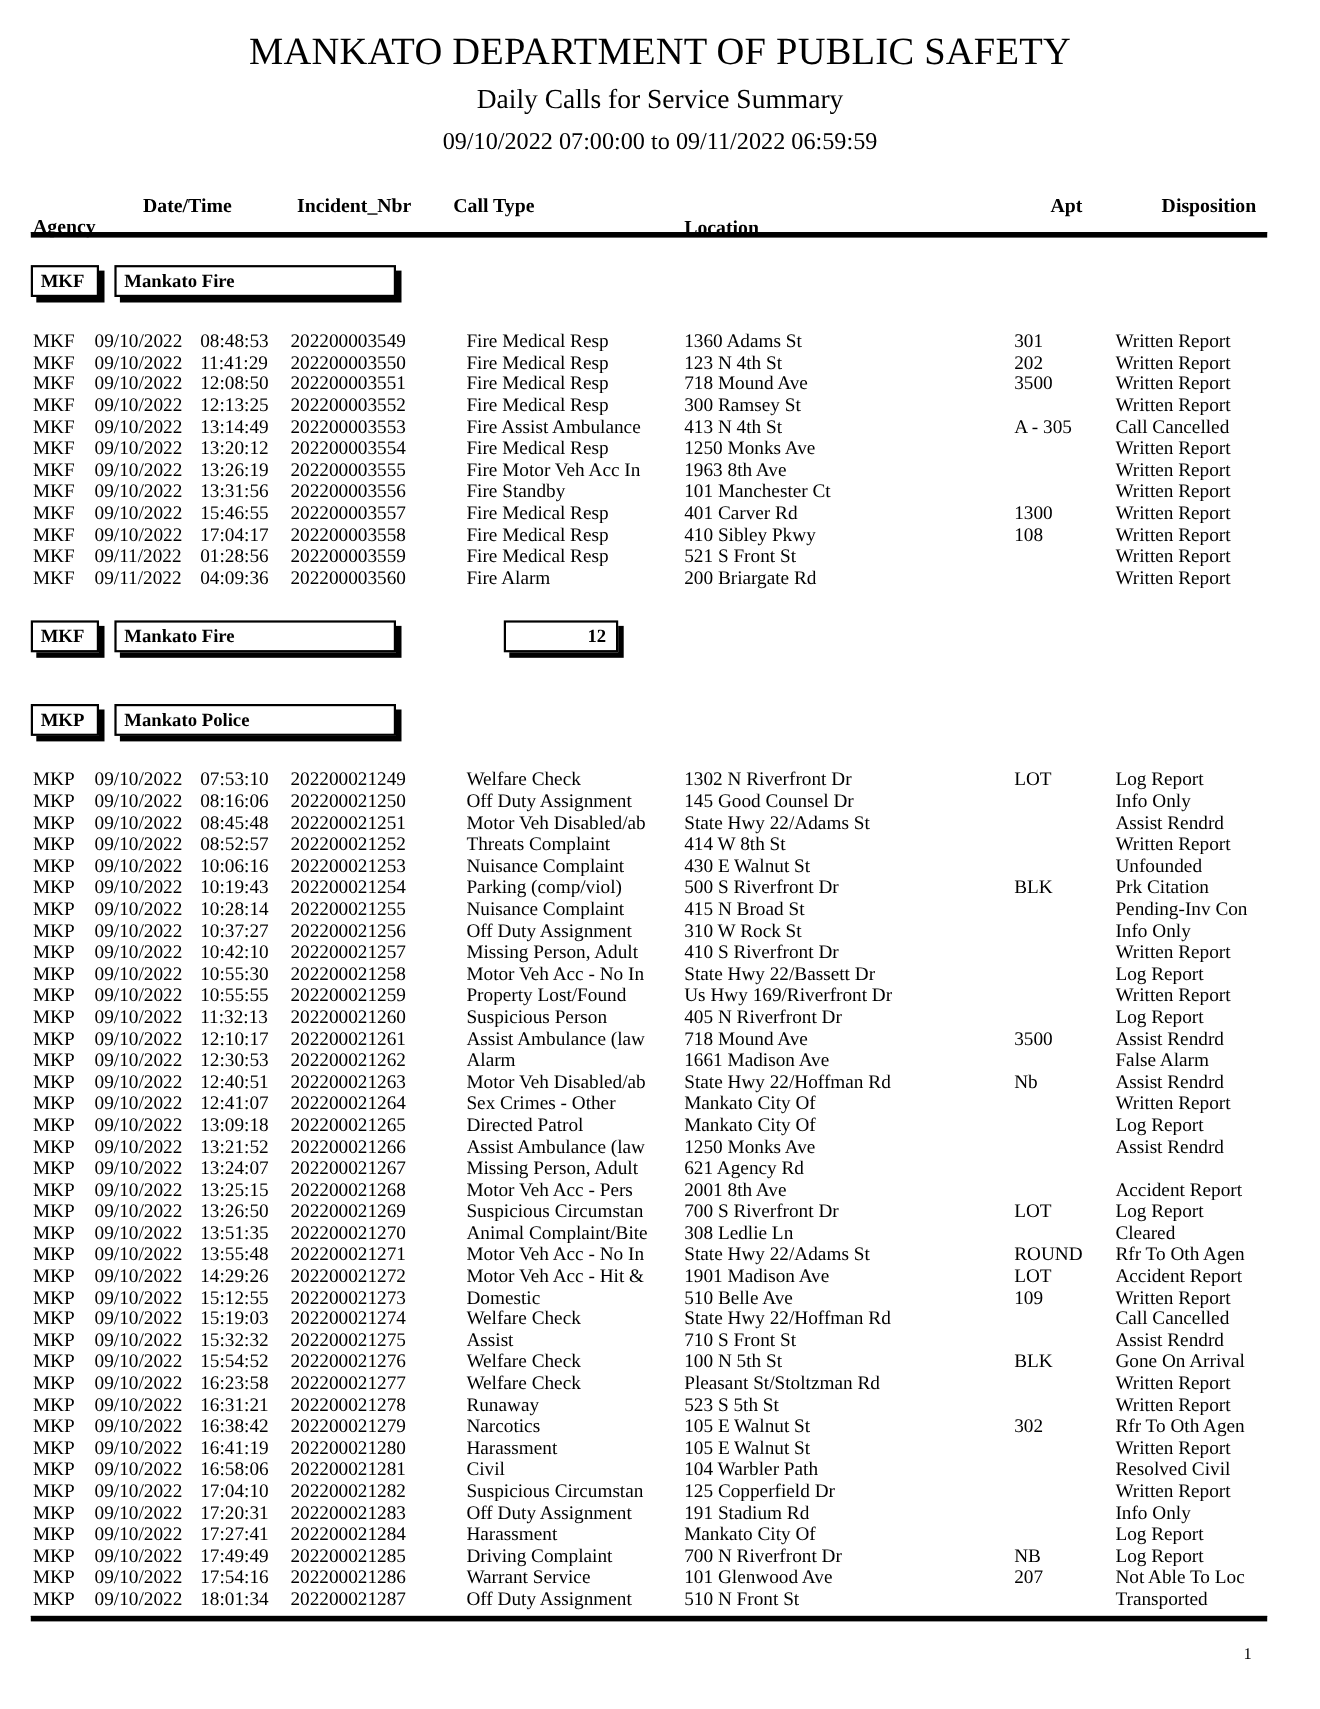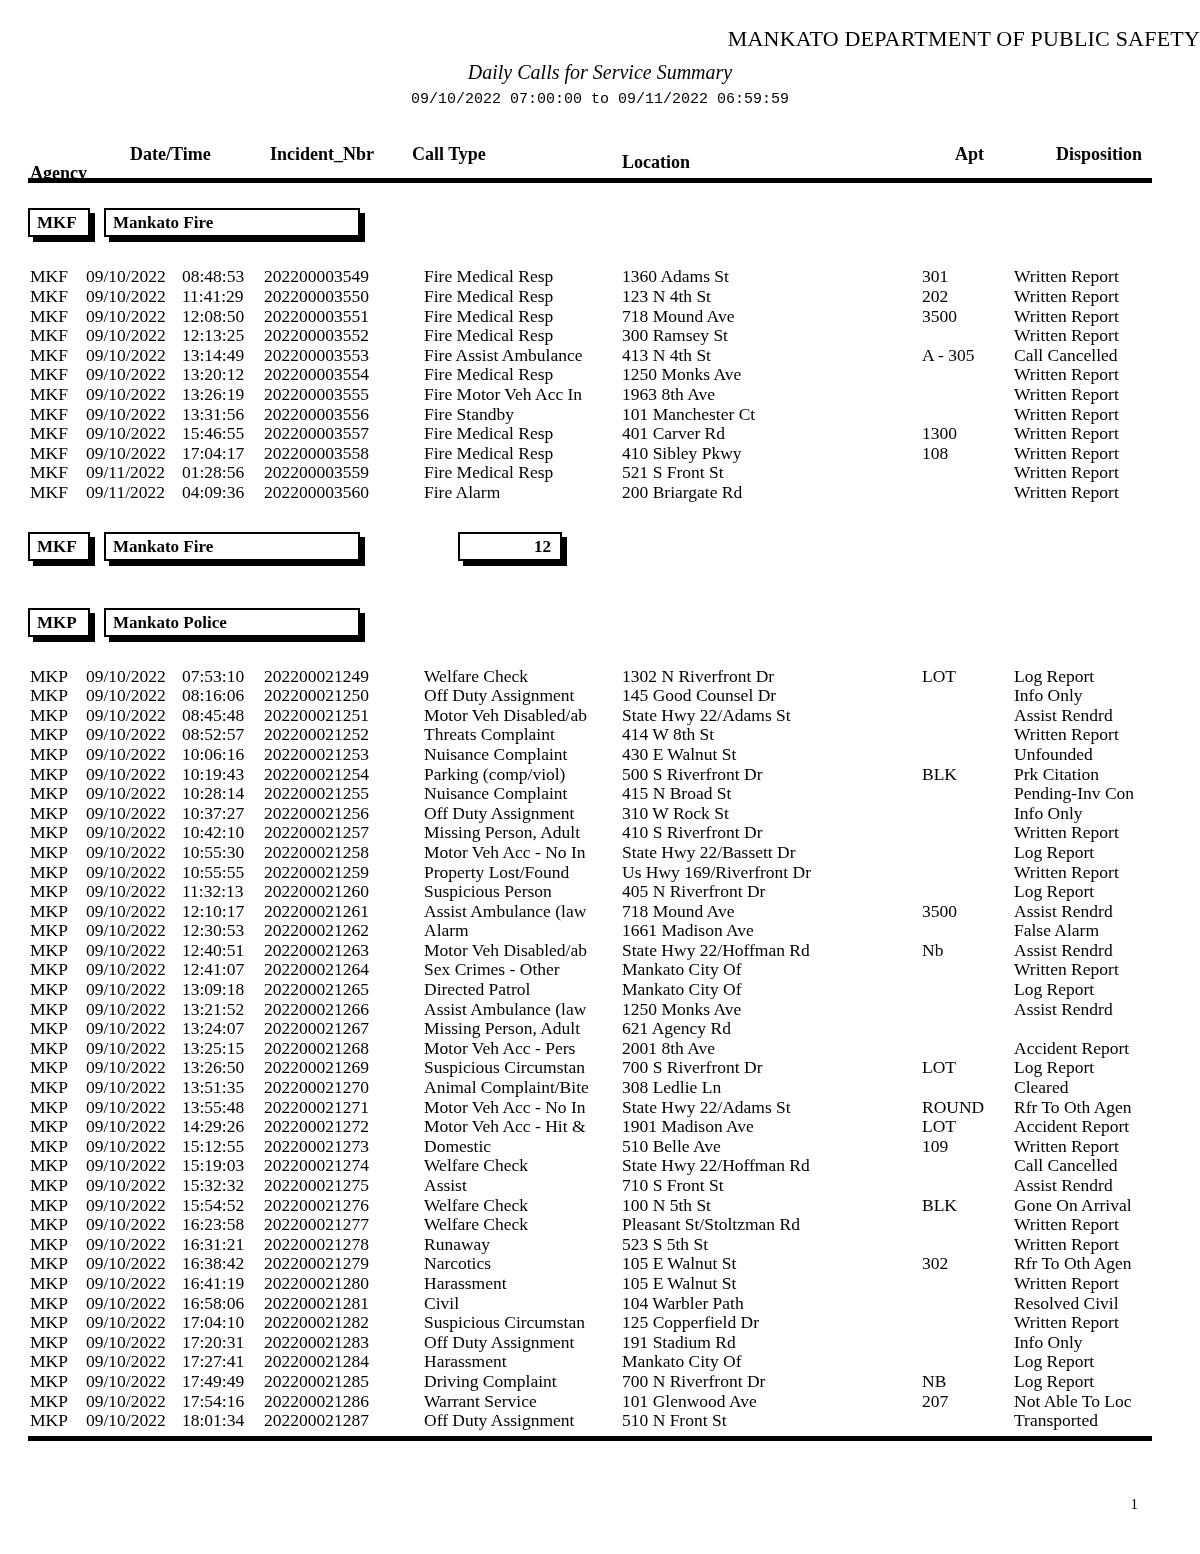--- a/index.html
+++ b/index.html
@@ -16,36 +16,33 @@
     position: relative;
     overflow: hidden;
   }
 
   
   .title-block {
     text-align: center;
     padding-top: 26px;
   }
   .title-main {
-    font-size: 22px;
+    font-size: 35px;
     letter-spacing: 0.2px;
     line-height: 1.18;
-    text-align: right;
   }
   .title-sub {
-    font-size: 20px;
+    font-size: 25px;
     line-height: 1.4;
     padding-top: 6px;
-    font-style: italic;
   }
   .title-range {
-    font-size: 15px;
+    font-size: 22px;
     line-height: 1.5;
     padding-top: 3px;
-    font-family: Liberation Mono, monospace;
   }
 
   
   .header-zone {
     position: relative;
     height: 46px;
     margin-top: 27px;
   }
   .col-head {
     position: absolute;
@@ -149,21 +146,21 @@
   <div class="title-main">MANKATO DEPARTMENT OF PUBLIC SAFETY</div>
   <div class="title-sub">Daily Calls for Service Summary</div>
   <div class="title-range">09/10/2022  07:00:00 to  09/11/2022  06:59:59</div>
 </div>
 
 <div class="header-zone">
   <div class="col-head" style="left:30px;margin-top:19px;">Agency</div>
   <div class="col-head" style="left:130px;">Date/Time</div>
   <div class="col-head" style="left:270px;text-align:center;">Incident_Nbr</div>
   <div class="col-head" style="left:412px;">Call Type</div>
-  <div class="col-head loc" style="left:622px;">Location</div>
+  <div class="col-head loc" style="left:622px;margin-top:12px;">Location</div>
   <div class="col-head" style="left:955px;">Apt</div>
   <div class="col-head" style="left:1014px;margin-left:42px;">Disposition</div>
   <div class="rule rule-top"></div>
 </div>
 
 <div id="groups-container">
     <div class="spacer-24"></div>
     <div class="group-row">
       <div class="shadow-box box-code">MKF</div>
       <div class="shadow-box box-name">Mankato Fire</div>

